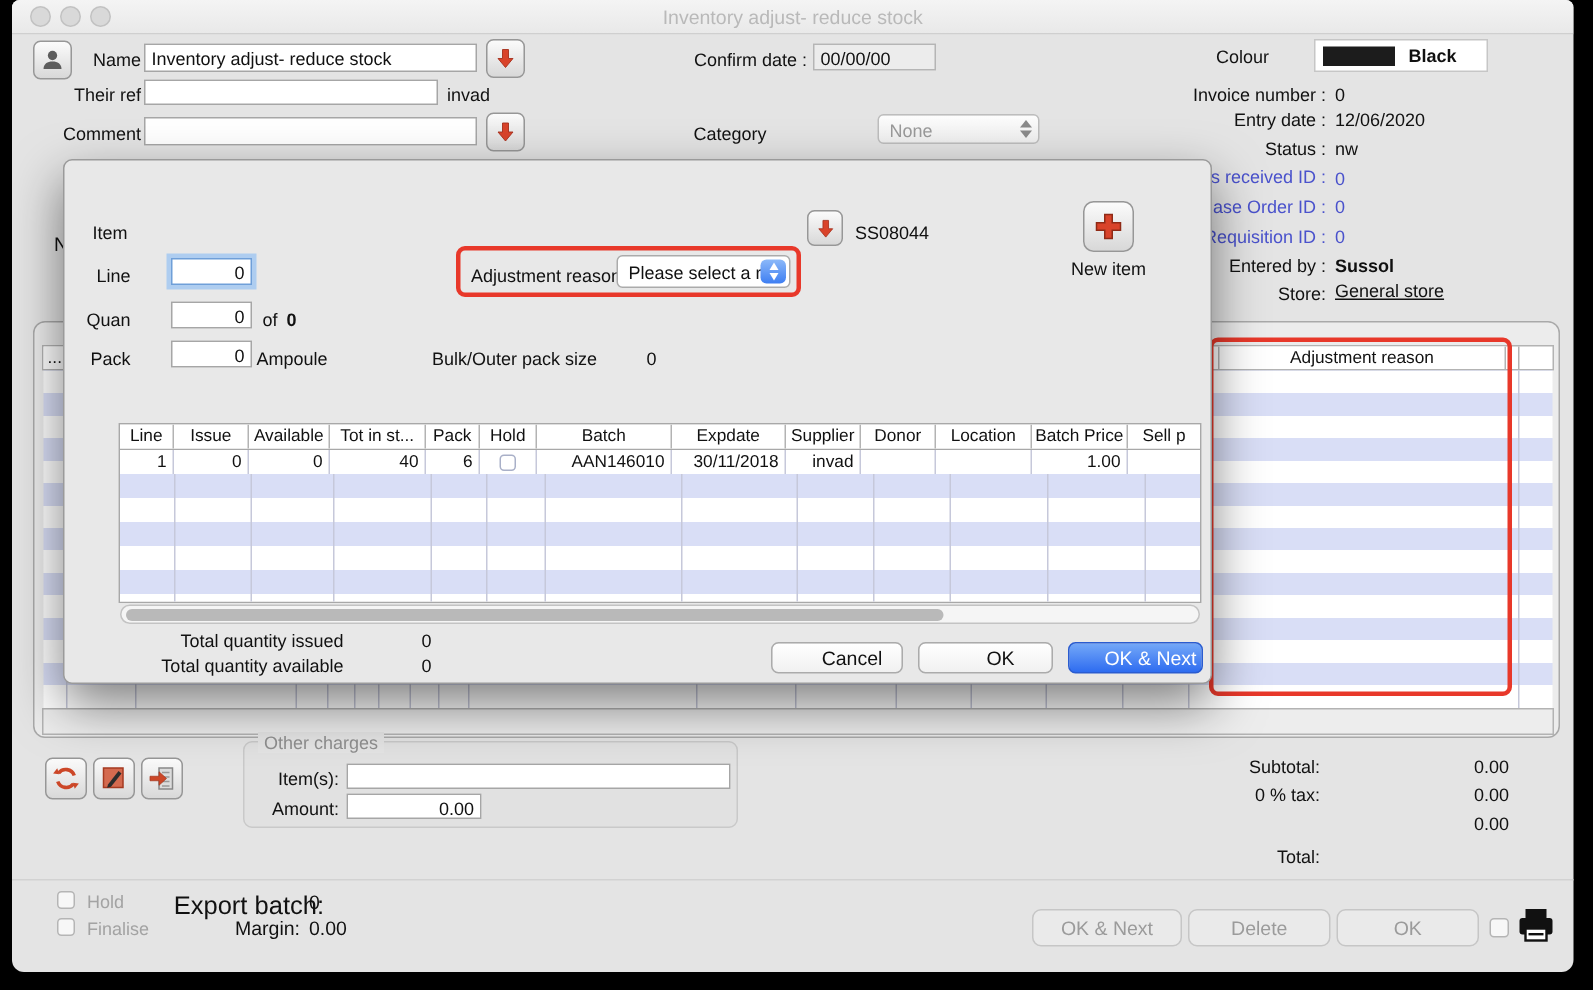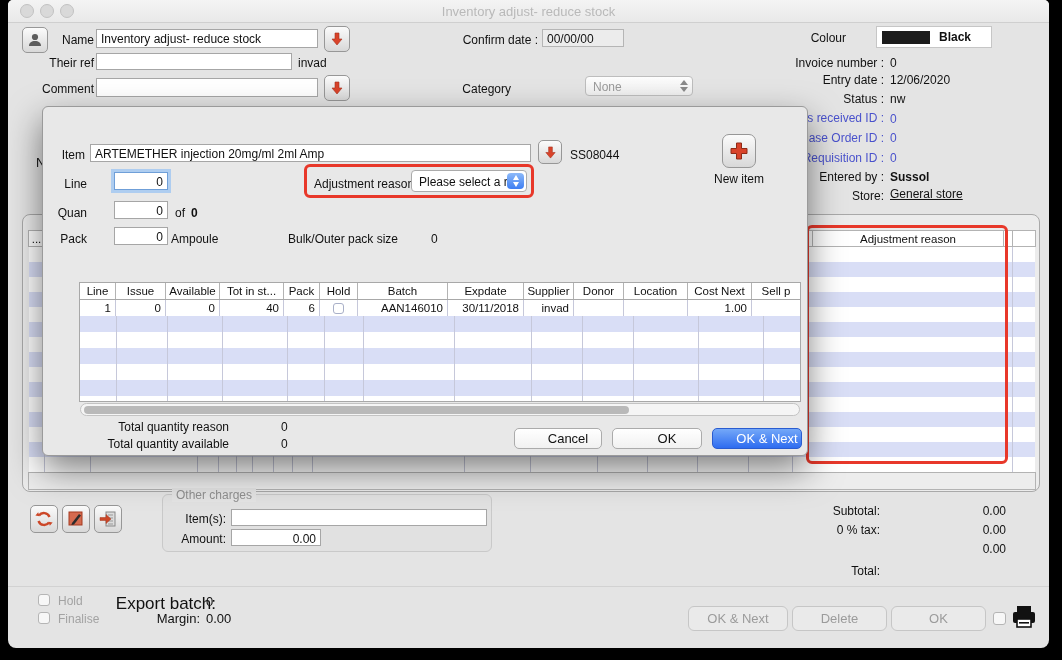--- a/index.html
+++ b/index.html
@@ -210,21 +210,20 @@
         <rect x="3" y="9" width="22" height="11" rx="2" fill="#111"></rect>
         <rect x="7" y="16" width="14" height="8" fill="#fff" stroke="#111" stroke-width="1.6"></rect>
         <rect x="9" y="19" width="10" height="1.6" fill="#111"></rect>
       </svg>
     </div>
   </div>
 
   <div class="abs dialog">
 
     <div class="abs rlbl" style="left:12px;top:41px;width:30px;">Item</div>
-    <div class="abs field" style="left:47px;top:37px;width:441px;height:18px;">ARTEMETHER injection 20mg/ml 2ml Amp</div>
     <div class="abs sqbtn" style="left:495px;top:33px;width:24px;height:24px;">
       <svg width="13" height="13" viewBox="0 0 14 14">
         <path d="M5 1h4v6h3l-5 6-5-6h3z" fill="#d9432a" stroke="#a52f1c" stroke-width="0.6"></path>
       </svg>
     </div>
     <div class="abs lbl" style="left:527px;top:41px;">SS08044</div>
 
     <div class="abs sqbtn" style="left:679px;top:27px;width:34px;height:34px;border-radius:7px;">
       <svg width="20" height="20" viewBox="0 0 20 20">
         <path d="M7.5 2h5v5.5H18v5h-5.5V18h-5v-5.5H2v-5h5.5z" fill="#d9432a" stroke="#8f2a16" stroke-width="1"></path>
@@ -263,21 +262,21 @@
         <div class="hcell" style="width:50px;">Issue</div>
         <div class="hcell" style="width:54px;">Available</div>
         <div class="hcell" style="width:64px;">Tot in st...</div>
         <div class="hcell" style="width:36px;">Pack</div>
         <div class="hcell" style="width:38px;">Hold</div>
         <div class="hcell" style="width:90px;">Batch</div>
         <div class="hcell" style="width:76px;">Expdate</div>
         <div class="hcell" style="width:50px;">Supplier</div>
         <div class="hcell" style="width:50px;">Donor</div>
         <div class="hcell" style="width:64px;">Location</div>
-        <div class="hcell" style="width:64px;">Cost Next</div>
+        <div class="hcell" style="width:64px;">Batch Price</div>
         <div class="hcell" style="width:48px;border-right:none;">Sell p</div>
       </div>
 
       <div style="position:absolute;left:0;top:17px;width:720px;height:16px;display:flex;background:#fff;">
         <div class="rcell" style="width:36px;">1</div>
         <div class="rcell" style="width:50px;">0</div>
         <div class="rcell" style="width:54px;">0</div>
         <div class="rcell" style="width:64px;">40</div>
         <div class="rcell" style="width:36px;">6</div>
         <div class="rcell" style="width:38px;justify-content:center;padding-right:0;">
@@ -305,21 +304,21 @@
       <div class="vdiv" style="position:absolute;left:502px;top:33px;height:86px;"></div>
       <div class="vdiv" style="position:absolute;left:553px;top:33px;height:86px;"></div>
       <div class="vdiv" style="position:absolute;left:618px;top:33px;height:86px;"></div>
       <div class="vdiv" style="position:absolute;left:683px;top:33px;height:86px;"></div>
     </div>
 
     <div class="abs" style="left:37px;top:296px;width:720px;height:13px;background:#f5f5f5;border:1px solid #c3c3c3;border-radius:7px;box-sizing:border-box;">
       <div style="position:absolute;left:3px;top:1.5px;width:545px;height:8px;background:#b9b9b9;border-radius:4px;"></div>
     </div>
 
-    <div class="abs rlbl" style="left:20px;top:313px;width:166px;">Total quantity reason</div>
+    <div class="abs rlbl" style="left:20px;top:313px;width:166px;">Total quantity issued</div>
     <div class="abs lbl" style="left:238px;top:313px;">0</div>
     <div class="abs rlbl" style="left:20px;top:330px;width:166px;">Total quantity available</div>
     <div class="abs lbl" style="left:238px;top:330px;">0</div>
 
     <div class="abs btn" style="left:471px;top:321px;width:88px;height:21px;">Cancel</div>
     <div class="abs btn" style="left:569px;top:321px;width:90px;height:21px;">OK</div>
     <div class="abs btn btnblue" style="left:669px;top:321px;width:90px;height:21px;">OK &amp; Next</div>
   </div>
 </div>
 

